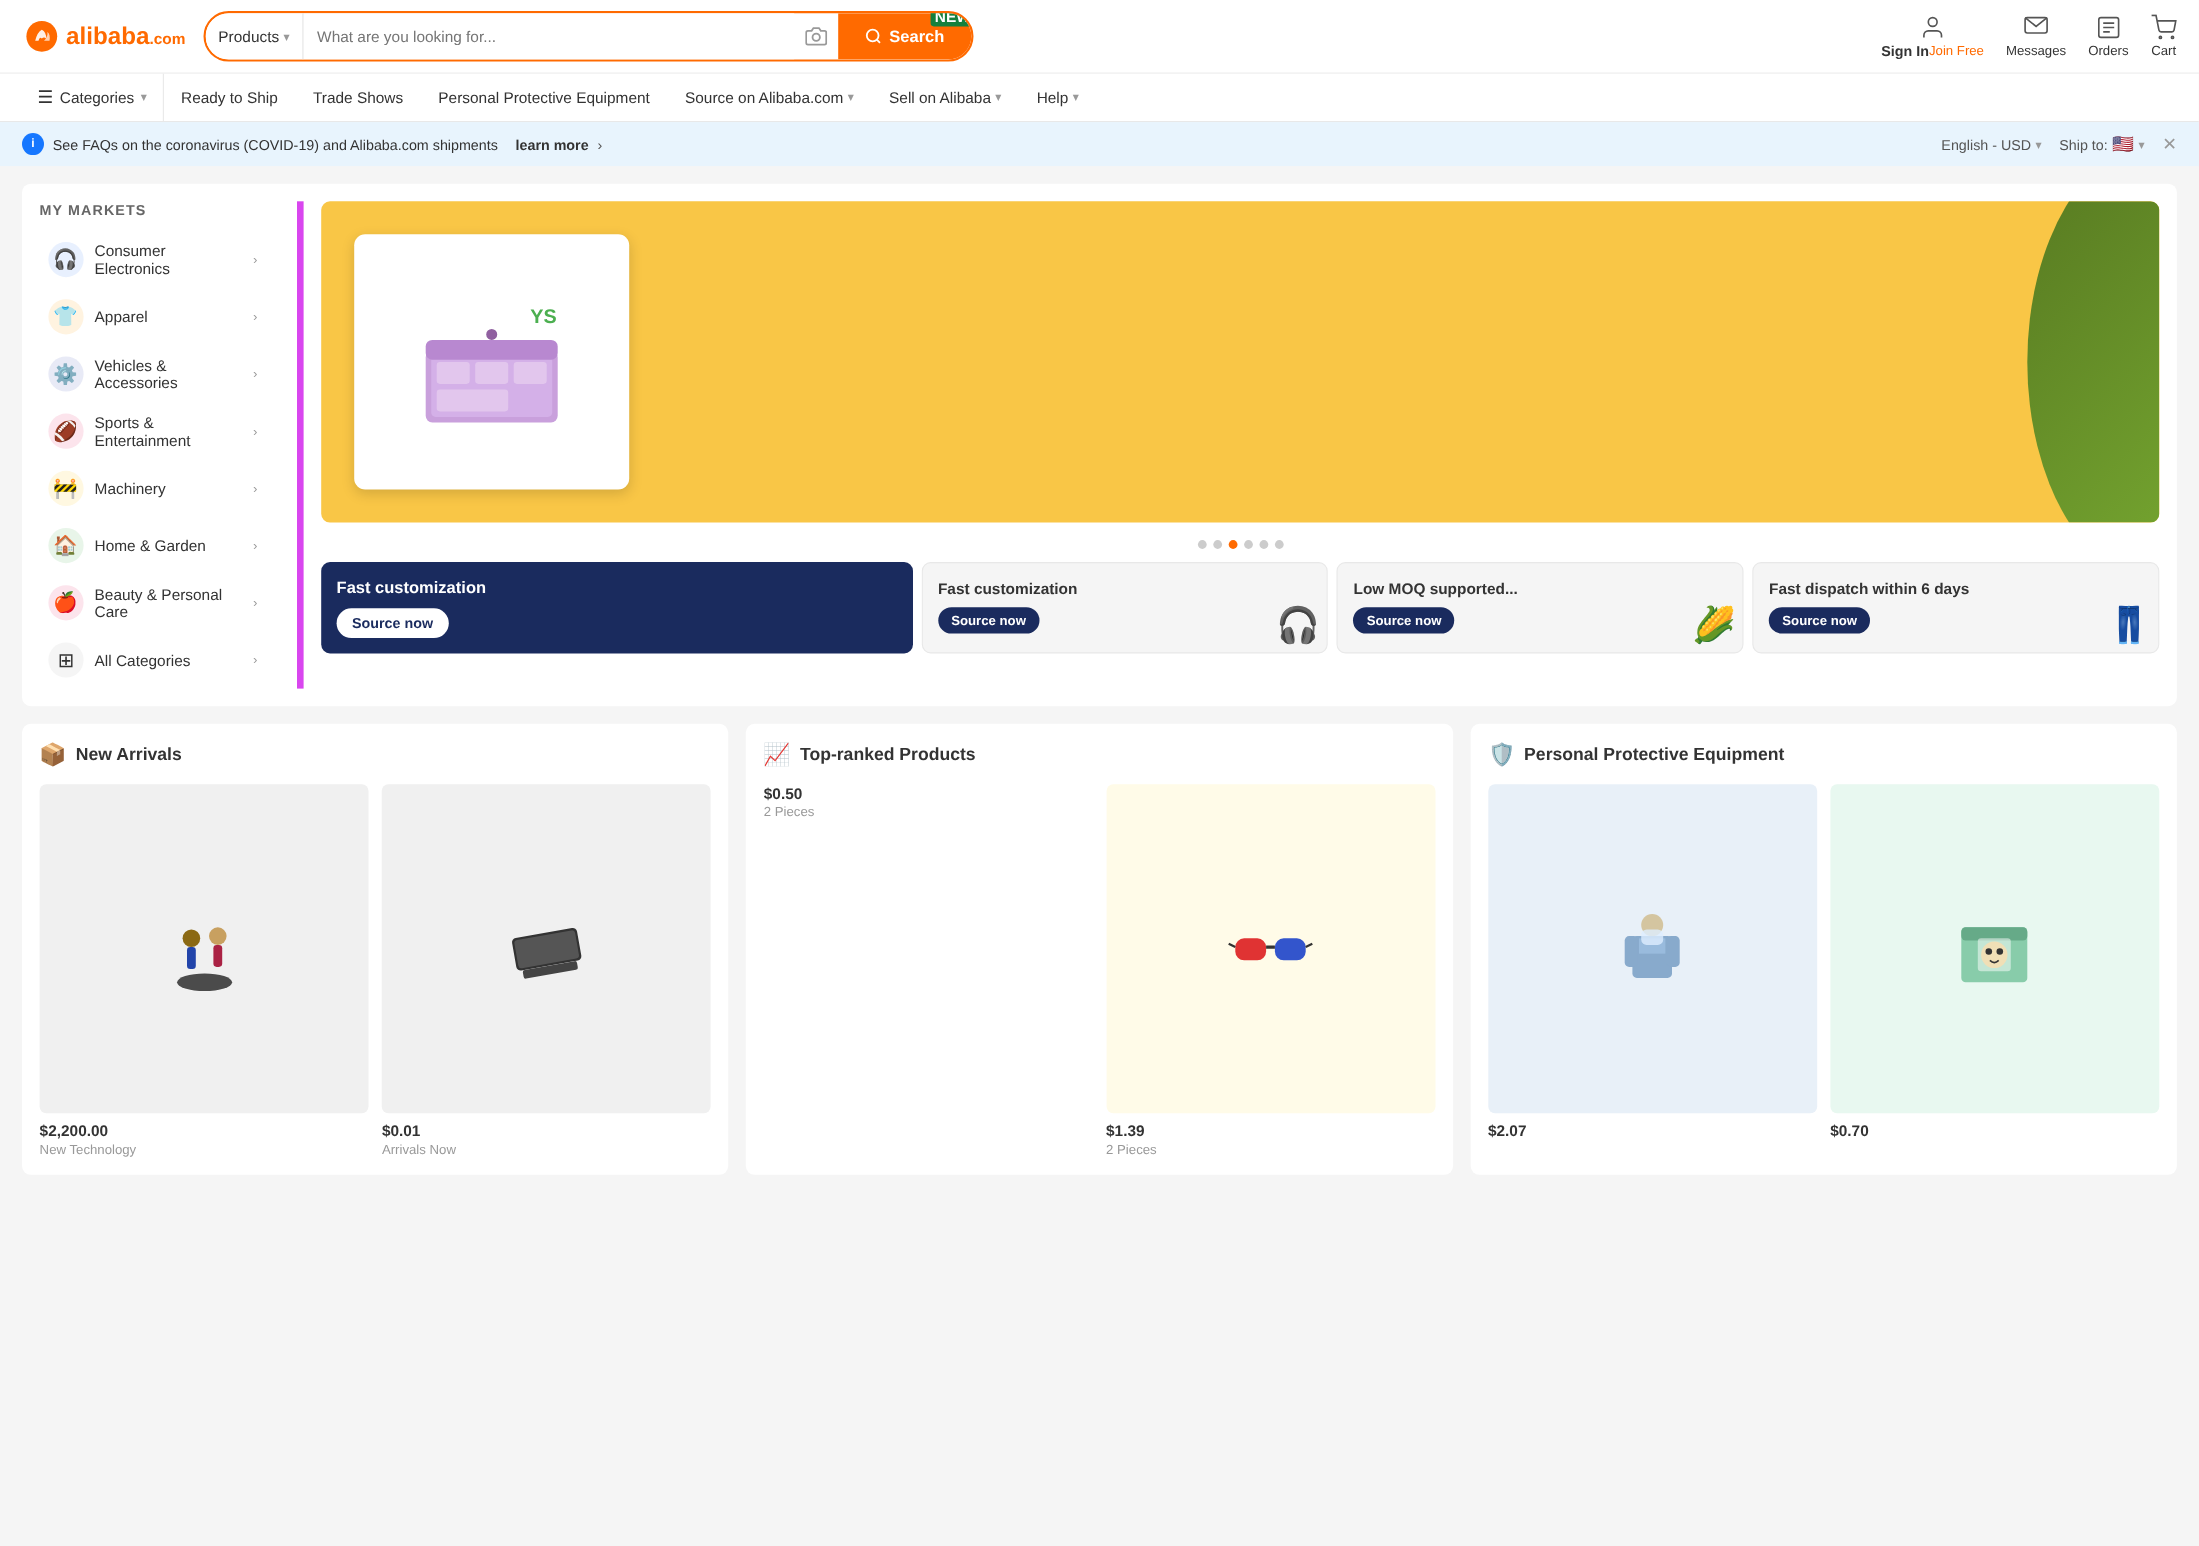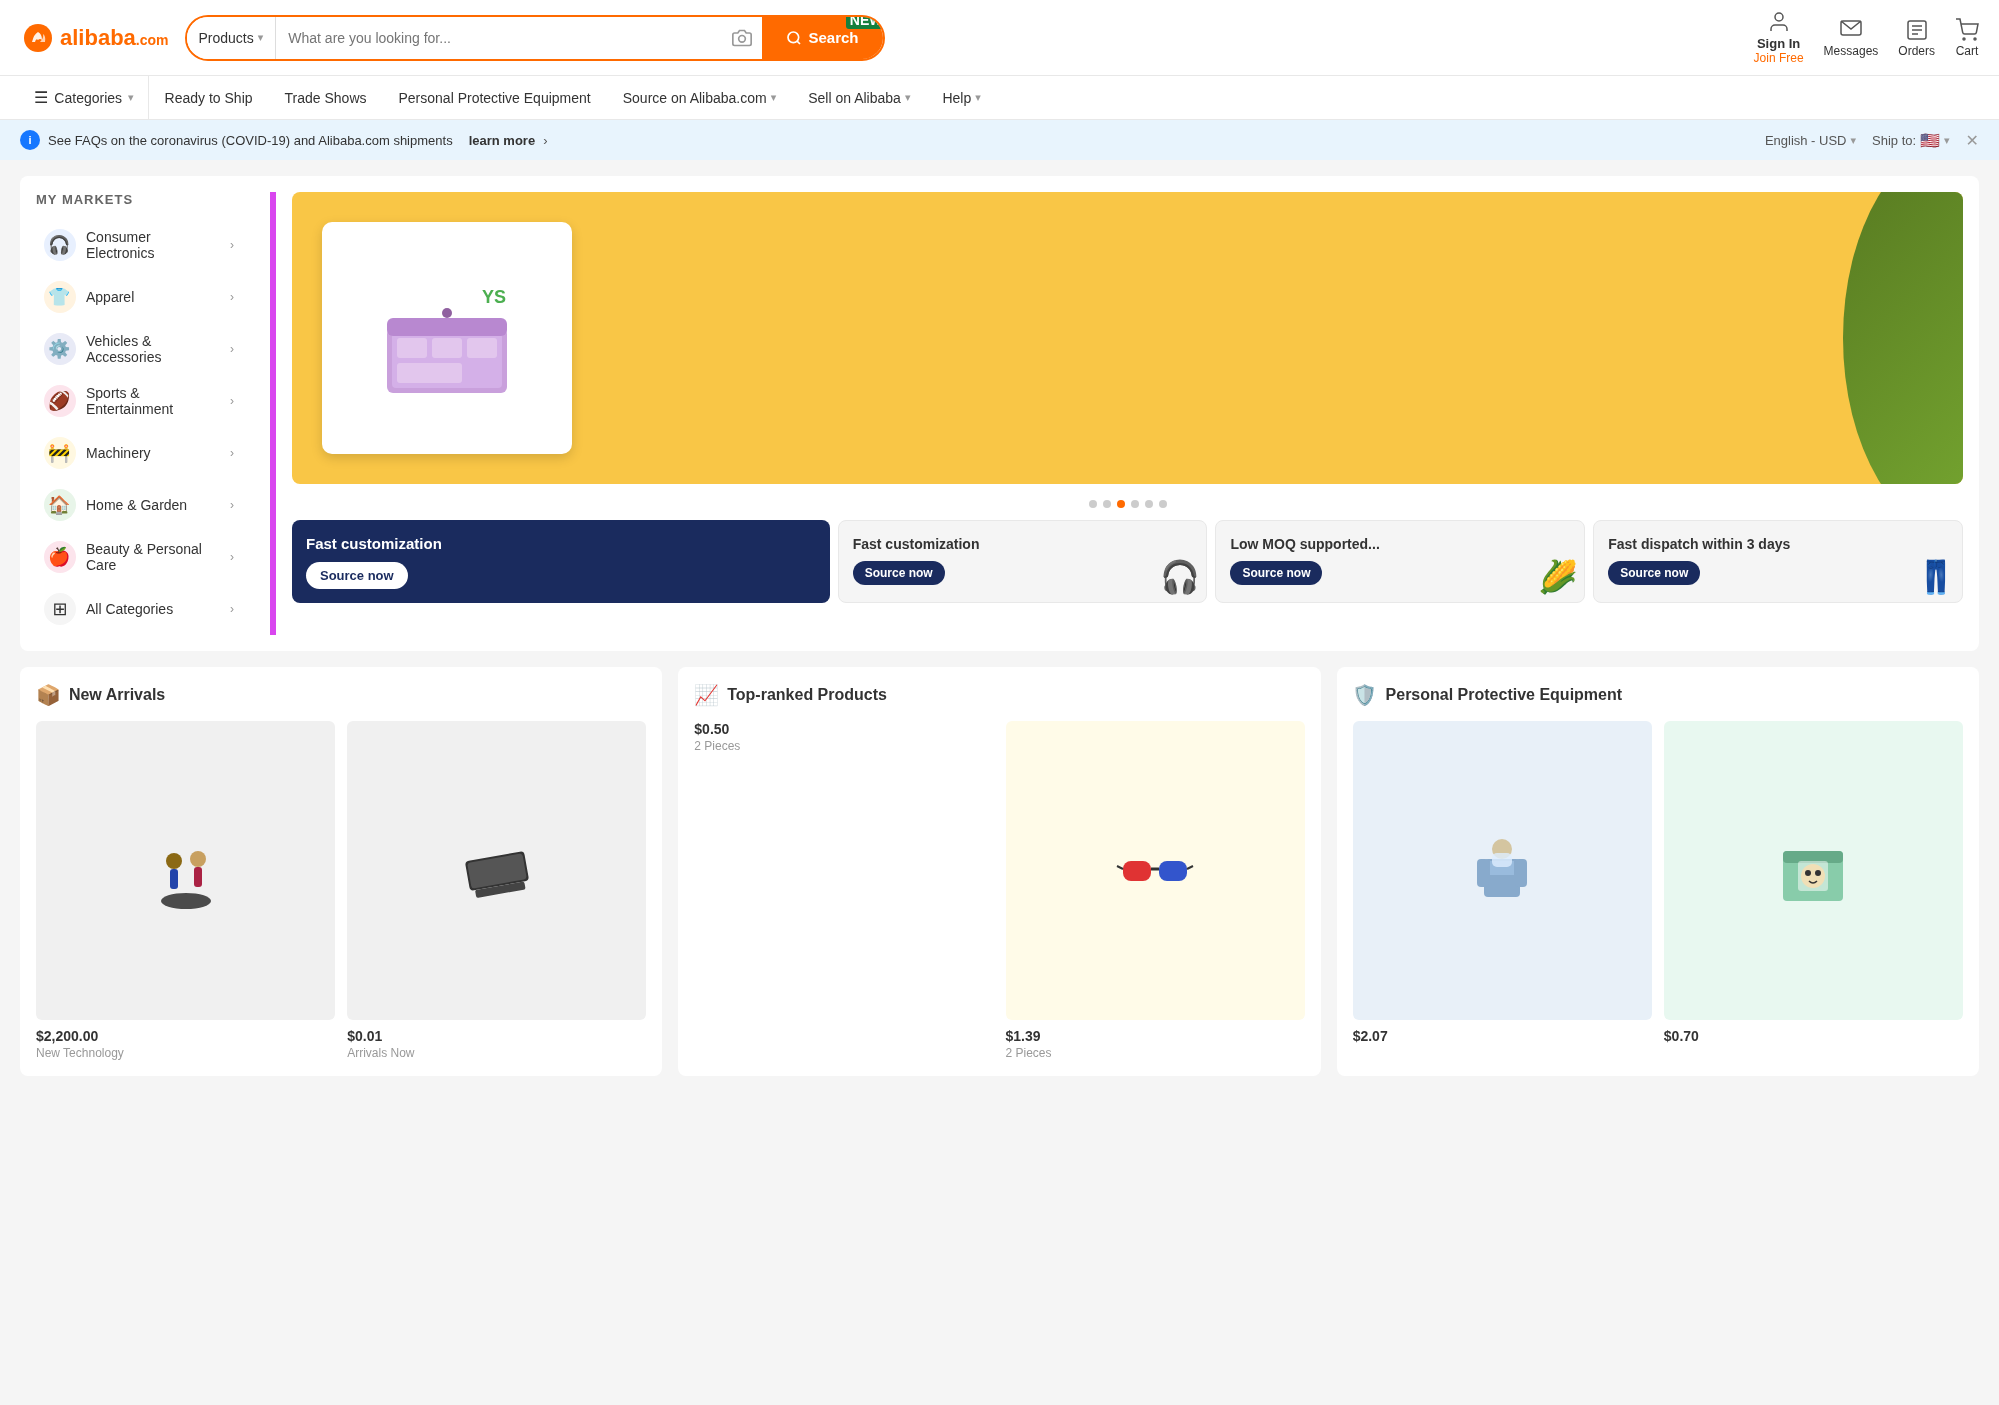--- a/index.html
+++ b/index.html
@@ -118,21 +118,21 @@
       </button>
     </div>
   </div>
 
   <div class="header-right">
     <div class="header-action">
       <svg width="24" height="24" viewBox="0 0 24 24" fill="none" stroke="#555" stroke-width="1.5">
         <path d="M20 21v-2a4 4 0 0 0-4-4H8a4 4 0 0 0-4 4v2"></path>
         <circle cx="12" cy="7" r="4"></circle>
       </svg>
-      <div style="display:flex;flex-direction:column;align-items:center;">
+      <div style="display:flex;flex-direction:row;align-items:flex-start;">
         <span style="font-weight:bold;font-size:13px;">Sign In</span>
         <span style="color:#ff6a00;font-size:12px;">Join Free</span>
       </div>
     </div>
     <div class="header-action">
       <svg width="24" height="24" viewBox="0 0 24 24" fill="none" stroke="#555" stroke-width="1.5">
         <rect x="2" y="3" width="20" height="14" rx="2"></rect>
         <polyline points="2,3 12,11 22,3"></polyline>
       </svg>
       <span style="font-size:12px;">Messages</span>
@@ -299,21 +299,21 @@
           <span style="position:absolute;right:6px;bottom:6px;font-size:32px;">🎧</span>
         </div>
 
         <div class="promo-card light" style="position:relative;">
           <div class="promo-card-title" style="font-size:14px;color:#333;">Low MOQ supported...</div>
           <button class="source-btn-dark">Source now</button>
           <span style="position:absolute;right:6px;bottom:6px;font-size:32px;">🌽</span>
         </div>
 
         <div class="promo-card light" style="position:relative;">
-          <div class="promo-card-title" style="font-size:14px;color:#333;">Fast dispatch within 3 days</div>
+          <div class="promo-card-title" style="font-size:14px;color:#333;">Fast dispatch within 6 days</div>
           <button class="source-btn-dark">Source now</button>
           <span style="position:absolute;right:6px;bottom:6px;font-size:32px;">👖</span>
         </div>
       </div>
     </div>
 
   </div>
 
   <div class="bottom-sections">
 

